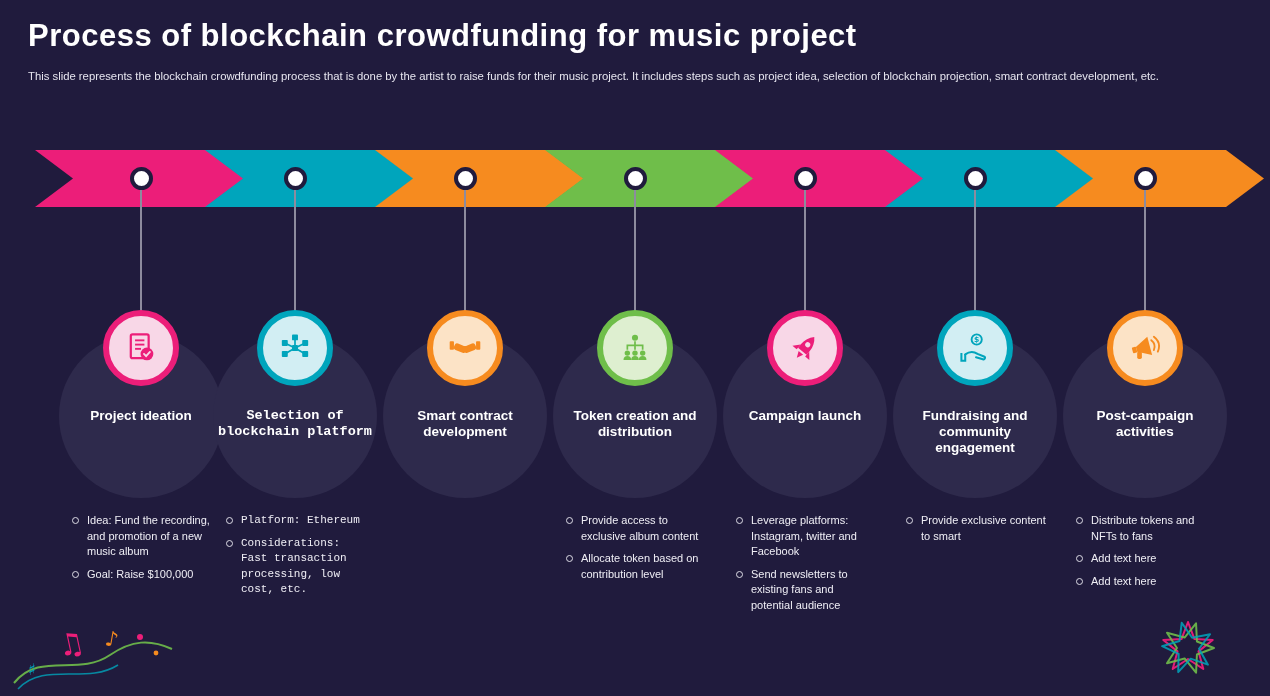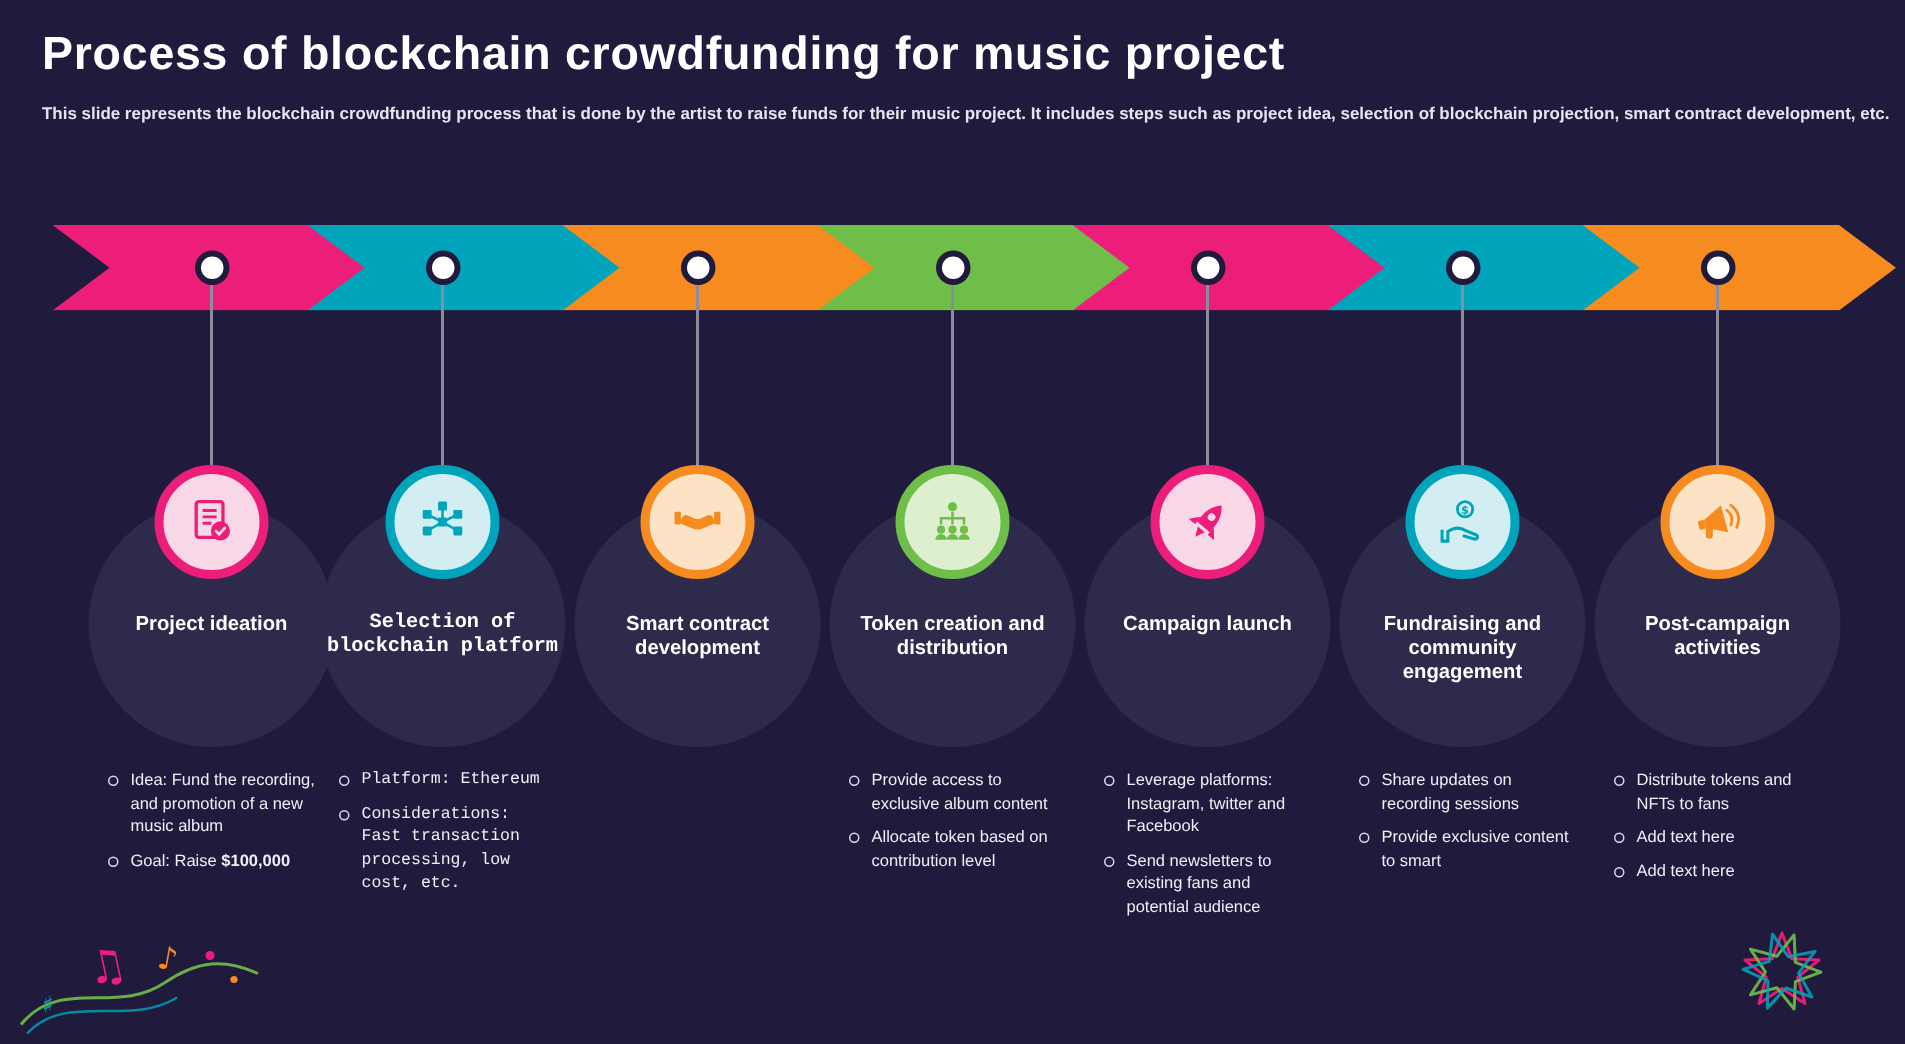--- a/index.html
+++ b/index.html
@@ -7,21 +7,21 @@
     position:relative;width:1270px;height:696px;overflow:hidden;
     background:var(--bg,#201B3D);
     font-family:"Liberation Sans",sans-serif;
   }
   .slide-title{
     position:absolute;left:28px;top:18px;margin:0;
     color:#ffffff;font-size:31px;font-weight:700;letter-spacing:.5px;
   }
   .slide-subtitle{
     position:absolute;left:28px;top:70px;margin:0;white-space:nowrap;
-    color:#E6E5EF;font-size:11.3px;font-weight:700;text-align:right;
+    color:#E6E5EF;font-size:11.3px;font-weight:400;text-align:right;
   }
   .timeline{position:absolute;left:0;top:0;width:100%;height:100%;}
   .arrow{
     position:absolute;top:150px;height:57px;width:209px;
     clip-path:polygon(0 0, calc(100% - 38px) 0, 100% 50%, calc(100% - 38px) 100%, 0 100%, 38px 50%);
   }
   .columns{position:absolute;left:0;top:0;width:100%;height:100%;}
   .column{position:absolute;top:310px;width:170px;height:380px;}
   .connector{position:absolute;left:84px;top:-120px;width:2px;height:160px;background:#8d8b9e;}
   .node{
@@ -40,21 +40,21 @@
   .step-title{
     position:absolute;top:98px;left:8px;right:8px;text-align:center;
     color:#ffffff;font-weight:700;font-size:13.5px;line-height:1.18;
   }
   .bullets{
     position:absolute;top:203px;left:16px;width:142px;margin:0;padding:0;list-style:none;
     color:#EFEEF5;
   }
   .bullets li{display:flex;gap:8px;font-size:11px;line-height:1.42;margin-bottom:7px;}
   .dot{width:5px;height:5px;border:1.2px solid #DDDCE6;border-radius:50%;margin-top:4px;flex:0 0 auto;}
-  .btext b{font-weight:700;}
+  .btext b{font-weight:400;}
   .decor-notes{position:absolute;left:8px;bottom:2px;}
   .decor-star{position:absolute;right:50px;bottom:16px;}
 </style>
 </head>
 <body>
 
 <div class="stage" style="--bg: #201B3D;">
   <h1 class="slide-title">Process of blockchain crowdfunding for music project</h1>
   <p class="slide-subtitle">This slide represents the blockchain crowdfunding process that is done by the artist to raise funds for their music project. It includes steps such as project idea, selection of blockchain projection, smart contract development, etc.</p>
 
@@ -216,24 +216,20 @@
             <circle cx="22" cy="10" r="6" fill="none" stroke="currentColor" stroke-width="2.2"></circle>
             <text x="22" y="13.5" text-anchor="middle" font-size="9" font-weight="bold" fill="currentColor" font-family="DejaVu Sans, sans-serif">$</text>
             <path d="M4 26 v9 h4.5 v-8" fill="none" stroke="currentColor" stroke-width="2.4"></path>
             <path d="M8.5 27.5 c5 -3.5 10 -3.5 14.5 -0.5 l7.5 3 c2.3 1 1.1 4 -1.3 3.3 l-8 -2.3" fill="none" stroke="currentColor" stroke-width="2.4" stroke-linecap="round"></path>
           </svg>
         </div>
     <div class="step-title">Fundraising and community engagement</div>
     <ul class="bullets">
           <li>
             <span class="dot"></span>
-            <span class="btext"><span>Share updates on recording sessions</span></span>
-          </li>
-          <li>
-            <span class="dot"></span>
             <span class="btext"><span>Provide exclusive content to smart</span></span>
           </li>
         </ul>
   </div>
       <div class="column" style="left: 1060px; --c: #F68B1F; --tint: #FCE3C6;">
     <div class="connector"></div>
     <div class="node"></div>
     <div class="big-circle"></div>
     <div class="icon-ring">
           <svg viewBox="0 0 40 40" width="34" height="34">

